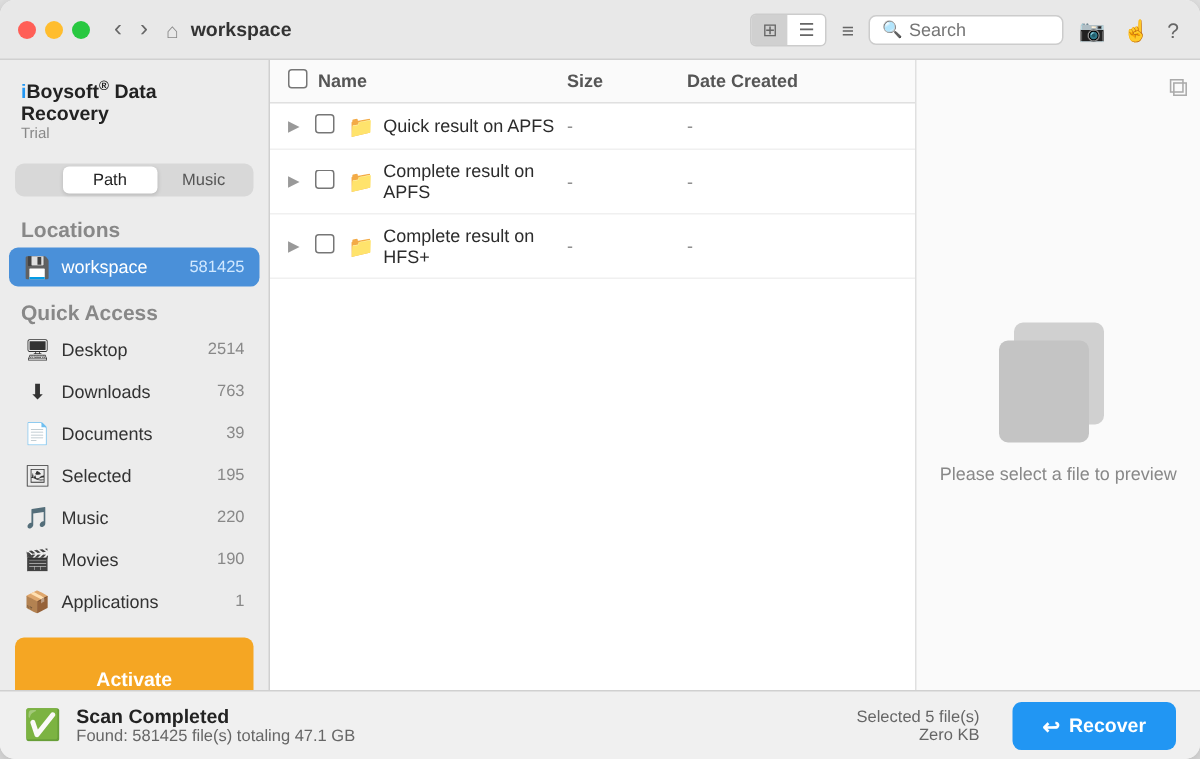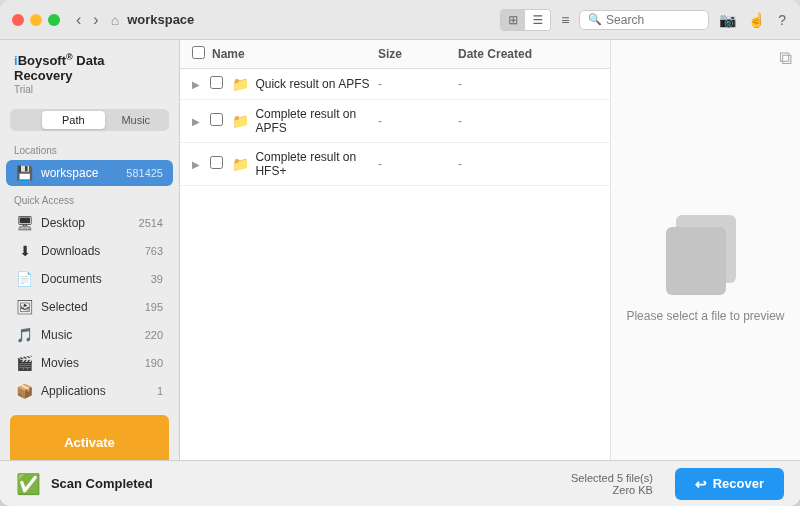--- a/index.html
+++ b/index.html
@@ -162,22 +162,22 @@
       color: #555;
       font-weight: 500;
     }
     .tab-btn.active {
       background: #fff;
       color: #222;
       box-shadow: 0 1px 3px rgba(0,0,0,0.15);
       margin-left: 30px;
     }
     .sidebar-section-label {
-      font-size: 10px;
-      font-weight: 400;
+      font-size: 14px;
+      font-weight: 700;
       color: #888;
       padding: 8px 14px 3px;
       text-transform: none;
       letter-spacing: 0;
     }
     .sidebar-item {
       display: flex;
       align-items: center;
       padding: 5px 10px;
       cursor: pointer;
@@ -507,20 +507,21 @@
         </div>
         <div class="preview-text">Please select a file to preview</div>
       </div>
     </div>
   </div>
 
   <div class="statusbar">
     <span class="status-icon">✅</span>
     <div class="status-text-block">
       <div class="status-title">Scan Completed</div>
+      <div class="status-sub">Found: 581425 file(s) totaling 47.1 GB</div>
     </div>
     <div class="selected-info">
       <div>Selected 5 file(s)</div>
       <div>Zero KB</div>
     </div>
     <button class="recover-btn">
       <span class="r-icon">↩</span>
       <span>Recover</span>
     </button>
   </div>

